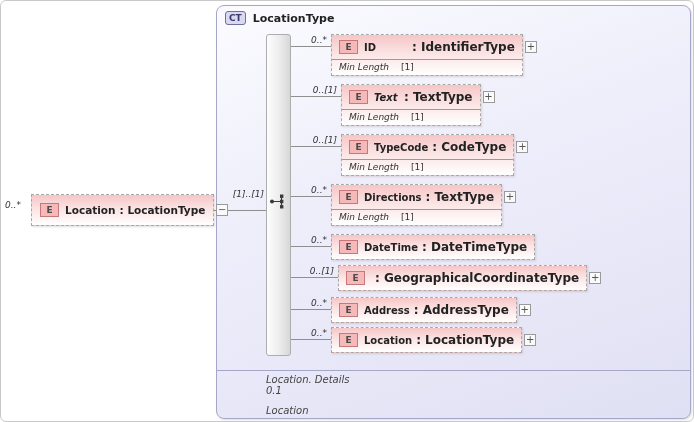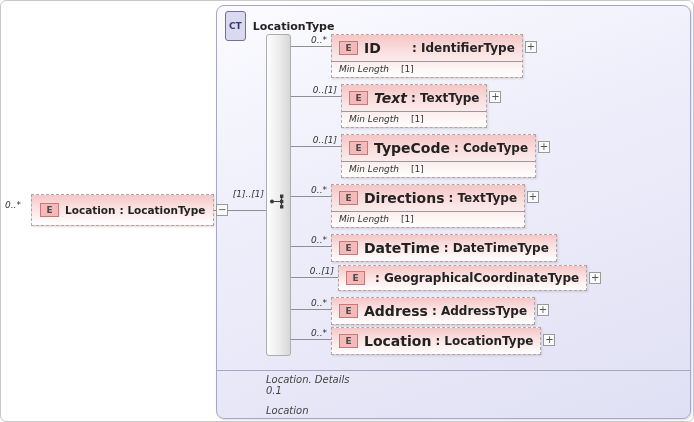--- a/index.html
+++ b/index.html
@@ -13,21 +13,21 @@
   .ct-box{
     position:absolute;left:215px;top:4px;width:475px;height:414px;box-sizing:border-box;
     border:1px solid #a6a6c9;border-radius:8px;
     background:linear-gradient(160deg,#fbfbff 0%,#eeeefb 40%,#e0e0f4 100%);
     box-shadow:1px 1px 2px rgba(120,120,160,.25);
   }
   .ct-header{position:absolute;left:8px;top:5px;display:flex;align-items:center;gap:7px;}
   .ct-badge{
     display:inline-block;font-size:9px;font-weight:bold;color:#39396b;
     background:#d9d9f0;border:1px solid #7070a0;border-radius:3px;
-    padding:9px 3px;line-height:10px;
+    padding:1px 3px;line-height:10px;
   }
   .ct-title{font-size:11px;font-weight:bold;color:#222;text-align:center;}
   .ct-footer-sep{position:absolute;left:0;top:364px;width:100%;height:1px;background:#a6a6c9;}
   .ct-footer{position:absolute;left:9px;top:368px;font-style:italic;font-size:10px;color:#444;line-height:11px;margin-left:40px;}
   .ct-footer .f3{margin-top:9px;}
 
   
   .seq-bar{
     position:absolute;left:265px;top:33px;width:25px;height:322px;box-sizing:border-box;
     border:1px solid #adadad;border-radius:3px;
@@ -51,21 +51,21 @@
     box-sizing:border-box;border:1px dashed #a9a9a9;
     background:linear-gradient(180deg,#f6c6c6 0%,#fbe3e3 45%,#ffffff 100%);
     box-shadow:1px 1px 2px rgba(150,120,120,.25);
   }
   .el-main{display:flex;align-items:center;padding:5px 7px;white-space:nowrap;}
   .e-icon{
     display:inline-block;width:17px;height:12px;line-height:12px;text-align:center;
     font-size:9px;font-weight:bold;color:#4a4a4a;
     background:#f5b9b9;border:1px solid #c87878;margin-right:6px;flex:none;
   }
-  .el-name{font-size:14px;font-weight:bold;color:#222;}
+  .el-name{font-size:10px;font-weight:bold;color:#222;}
   .el-type{font-size:12px;font-weight:bold;color:#222;margin-left:4px;}
   .el-facet{
     border-top:1px solid #9a9a9a;padding:2px 7px 3px 7px;white-space:nowrap;
     display:flex;align-items:flex-end;
   }
   .facet-name{font-style:italic;font-size:9px;color:#333;}
   .facet-value{font-size:9px;color:#333;margin-left:12px;}
   .toggle-box{
     box-sizing:border-box;width:12px;height:12px;margin-left:2px;flex:none;
     border:1px solid #9a9a9a;background:#fafafa;color:#555;

